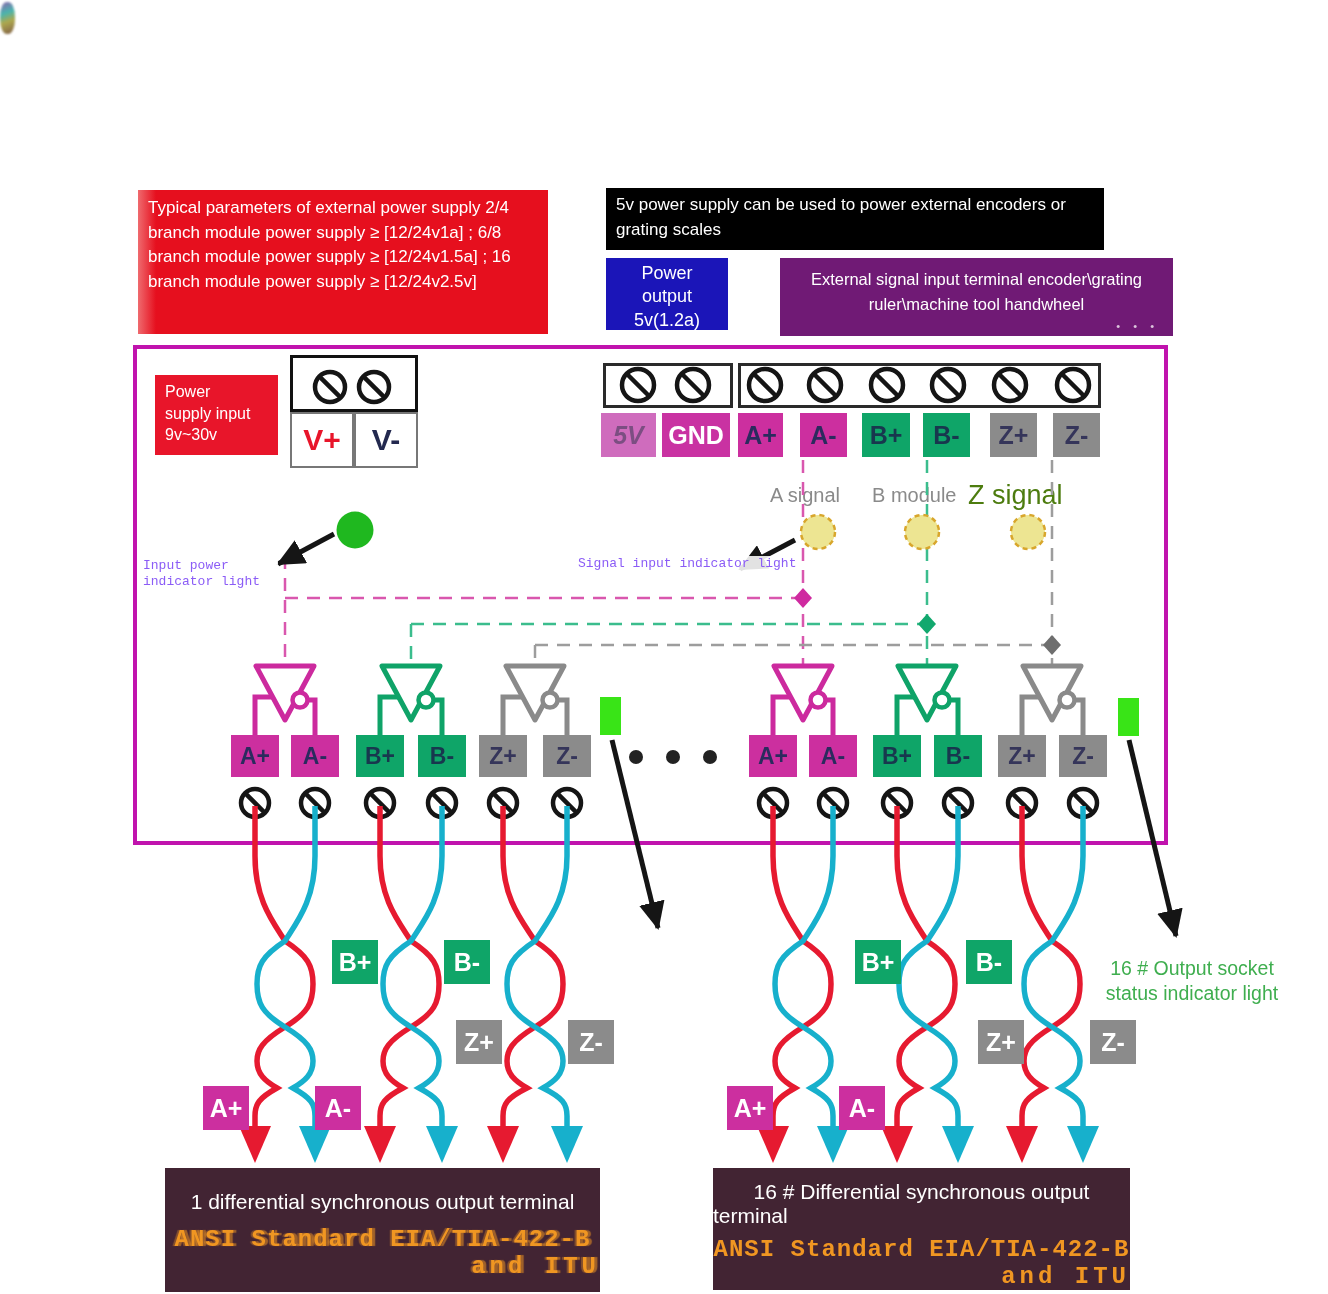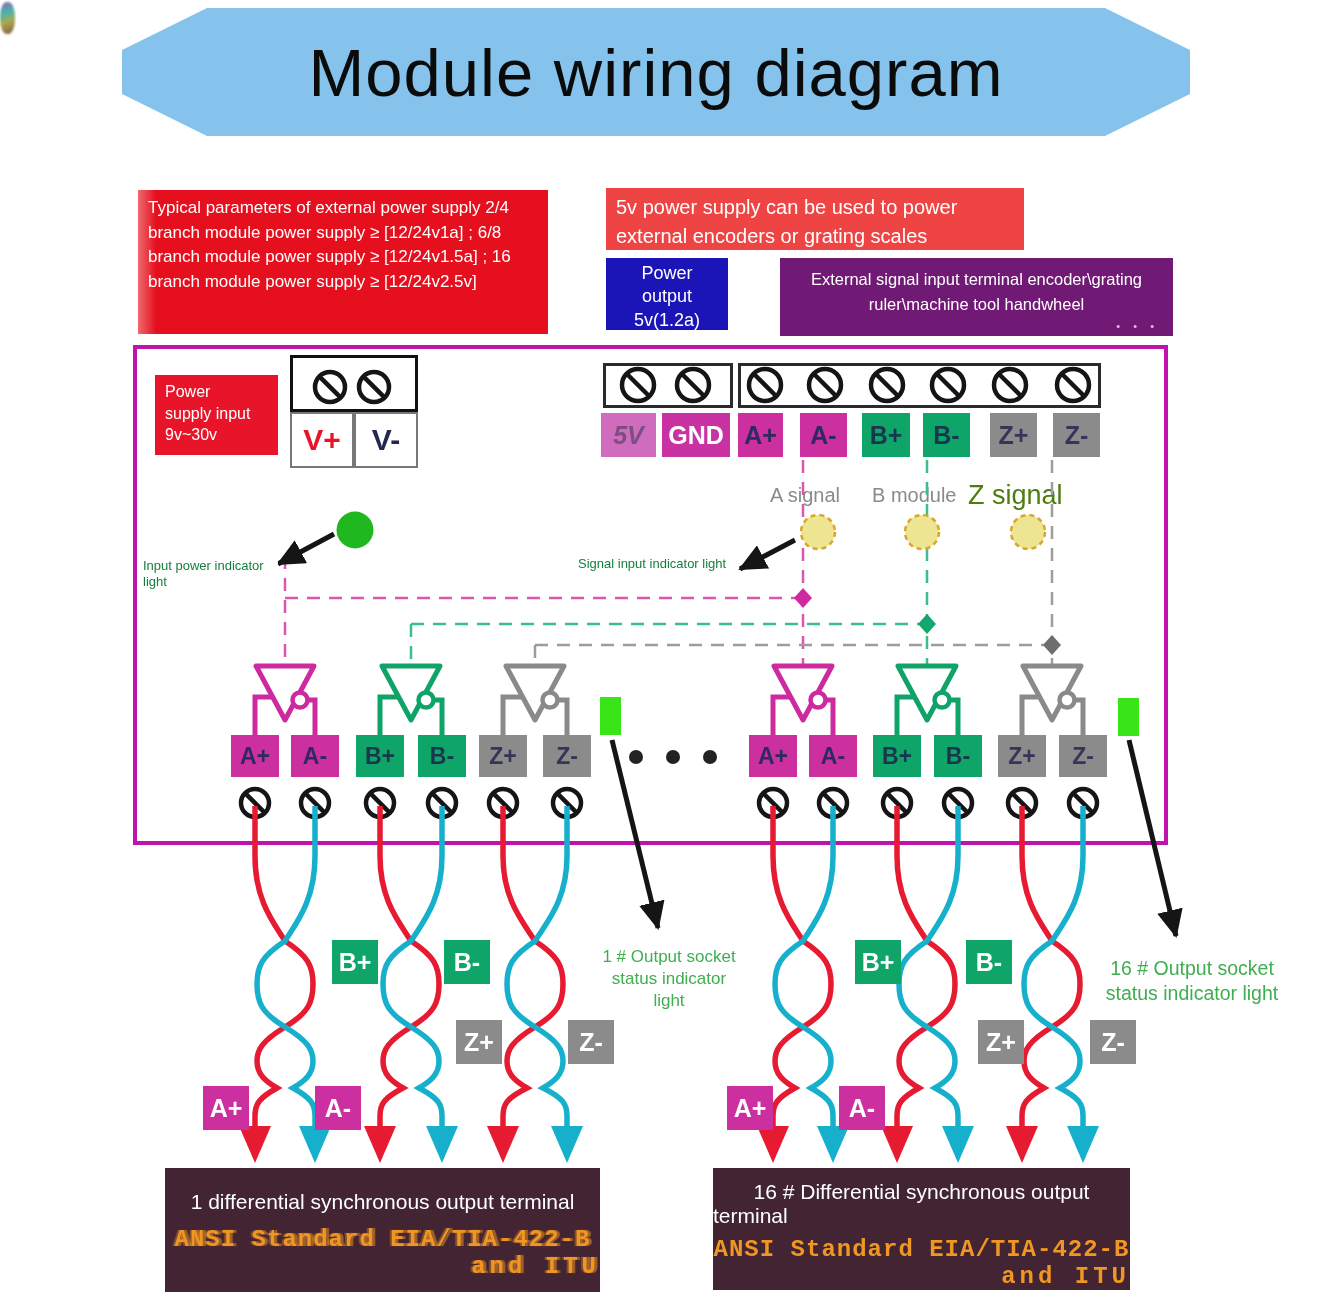--- a/index.html
+++ b/index.html
@@ -6,21 +6,21 @@
   #stage{position:relative;width:1328px;height:1294px;background:#fff;overflow:hidden;
          font-family:"Liberation Sans", sans-serif;}
   .abs{position:absolute;}
   .banner{left:122px;top:8px;width:1068px;height:128px;background:#85c3ec;
     clip-path:polygon(85px 0,calc(100% - 85px) 0,100% 42px,100% calc(100% - 42px),calc(100% - 85px) 100%,85px 100%,0 calc(100% - 42px),0 42px);
     display:flex;align-items:center;justify-content:center;}
   .banner-text{font-size:67px;color:#0b0b0b;letter-spacing:1px;}
   .note{color:#fff;box-sizing:border-box;}
   .red-params{left:138px;top:190px;width:410px;height:144px;background:linear-gradient(90deg,#ef6a6e 0px,#e60f1e 18px);
     font-size:17px;line-height:1.45;padding:6px 6px 6px 10px;}
-  .blue-note{left:606px;top:188px;width:418px;height:62px;background:#ef4444;font-size:20px;line-height:1.45;padding:5px 10px;}
+  .blue-note{left:606px;top:188px;width:498px;height:62px;background:#000000;font-size:17px;line-height:1.45;padding:5px 10px;}
   .power-out{left:606px;top:258px;width:122px;height:72px;background:#1b15b8;font-size:18px;line-height:1.3;
     text-align:center;white-space:pre-line;padding-top:4px;}
   .pink-note{left:780px;top:258px;width:393px;height:78px;background:#701a75;font-size:16.5px;line-height:1.5;
     text-align:center;padding-top:9px;}
   .pink-dots{position:absolute;right:14px;bottom:2px;font-size:11px;letter-spacing:5px;opacity:.75;}
   .mainbox{left:133px;top:345px;width:1027px;height:492px;border:4px solid #c013ad;}
   .power-in{left:155px;top:375px;width:123px;height:80px;background:#e8152a;color:#fff;font-size:16px;
     line-height:1.35;white-space:pre-line;padding:6px 0 0 10px;box-sizing:border-box;}
   .vbox{left:290px;top:355px;width:128px;height:57px;border:3px solid #111;background:#fff;box-sizing:border-box;}
   .vcell{top:412px;width:64px;height:56px;border:2px solid #777;background:#fff;box-sizing:border-box;
@@ -32,41 +32,38 @@
   .c-mag{background:#cc2f9f;color:#2b2b5e;}
   .c-grn{background:#0fa568;color:#18374e;}
   .c-gry{background:#8b8b8b;color:#35355a;}
   .c-5v{background:#cf6cbd;color:#7c4e82;}
   .c-gnd{background:#c932a2;color:#fff;}
   .grplbl{top:735px;width:48px;height:42px;font-size:23px;}
   .twist{width:46px;height:44px;font-size:25px;}
   .twist.c-mag,.twist.c-grn,.twist.c-gry{color:#fff;}
   .sig{color:#8a8a8a;font-size:20px;}
   .sigz{color:#4d7c0f;font-size:27px;}
-  .ann{font-size:13px;color:#15803d;background:rgba(255,255,255,.88);line-height:1.25;}
+  .ann{font-size:13px;color:#8b5cf6;background:rgba(255,255,255,.88);line-height:1.25;font-family:Liberation Mono, monospace;}
   .gtext{color:#3fae4f;text-align:center;line-height:1.3;}
   .outbox{background:#422433;color:#fff;text-align:center;box-sizing:border-box;}
   .outtitle{font-size:21px;margin-top:0;}
   .ansi{font-family:"Liberation Mono", monospace;font-weight:bold;color:#f09622;font-size:24px;letter-spacing:1px;}
   .ansi.blur{text-shadow:3px 0 1px rgba(240,150,34,.55),-2px 0 1px rgba(240,150,34,.4);}
   .itu{letter-spacing:4px;text-align:right;}
   svg{position:absolute;left:0;top:0;}
   .corner{left:0;top:2px;width:15px;height:32px;border-radius:45%;opacity:.85;
     background:linear-gradient(160deg,#7a4ba0 0%,#2aa8a0 35%,#a09a30 60%,#6b4226 100%);filter:blur(1px);}
 </style>
 </head>
 <body>
 
 <div id="stage">
 
   <div class="abs corner"></div>
 
-  <div class="abs banner">
-    <div class="banner-text">Module wiring diagram</div>
-  </div>
 
   <div class="abs note red-params">Typical parameters of external power supply 2/4 branch module power supply ≥ [12/24v1a] ; 6/8 branch module power supply ≥ [12/24v1.5a] ; 16 branch module power supply ≥ [12/24v2.5v]</div>
   <div class="abs note blue-note">5v power supply can be used to power external encoders or grating scales</div>
   <div class="abs note power-out">Power
 output
 5v(1.2a)</div>
   <div class="abs note pink-note">
     <span>External signal input terminal encoder\grating ruler\machine tool handwheel</span>
     <span class="pink-dots">• • •</span>
   </div>
@@ -329,21 +326,20 @@
 
   <div class="abs lbl twist c-grn" style="left:855px;top:940px;">B+</div>
   <div class="abs lbl twist c-grn" style="left:966px;top:940px;">B-</div>
   <div class="abs lbl twist c-gry" style="left:978px;top:1020px;">Z+</div>
   <div class="abs lbl twist c-gry" style="left:1090px;top:1020px;">Z-</div>
   <div class="abs lbl twist c-mag" style="left:727px;top:1086px;">A+</div>
   <div class="abs lbl twist c-mag" style="left:839px;top:1086px;">A-</div>
 
   <div class="abs ann" style="left:143px;top:558px;width:135px;">Input power indicator light</div>
   <div class="abs ann" style="left:578px;top:556px;white-space:nowrap;">Signal input indicator light</div>
-  <div class="abs gtext" style="left:594px;top:946px;width:150px;font-size:17px;">1 # Output socket status indicator light</div>
   <div class="abs gtext" style="left:1086px;top:956px;width:212px;font-size:19.5px;">16 # Output socket status indicator light</div>
 
   <div class="abs outbox" style="left:165px;top:1168px;width:435px;height:124px;">
     <div class="outtitle" style="margin-top:22px;">1 differential synchronous output terminal</div>
     <div class="ansi blur" style="margin-top:12px;">ANSI Standard EIA/TIA-422-B</div>
     <div class="ansi blur itu">and ITU</div>
   </div>
   <div class="abs outbox" style="left:713px;top:1168px;width:417px;height:122px;">
     <div class="outtitle" style="margin-top:12px;">16 # Differential synchronous output</div>
     <div class="outtitle" style="text-align:left;padding-right:50px;">terminal</div>

